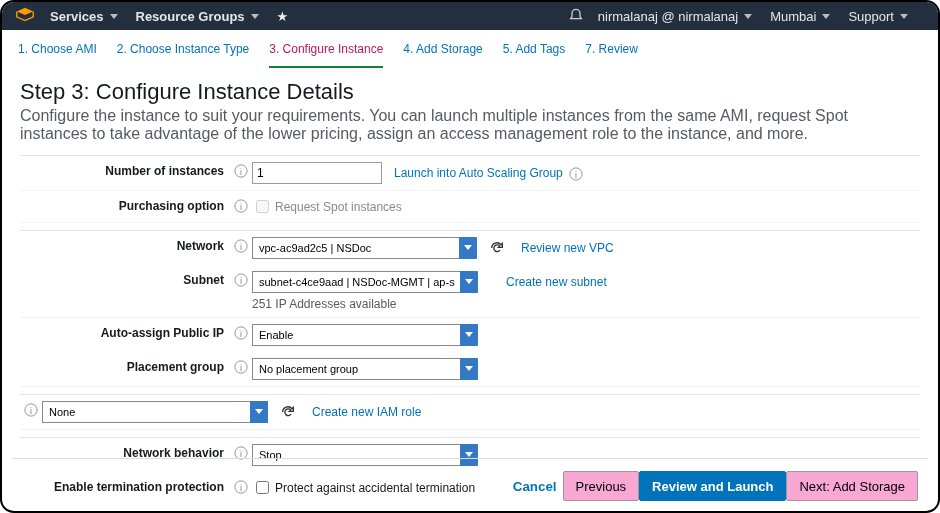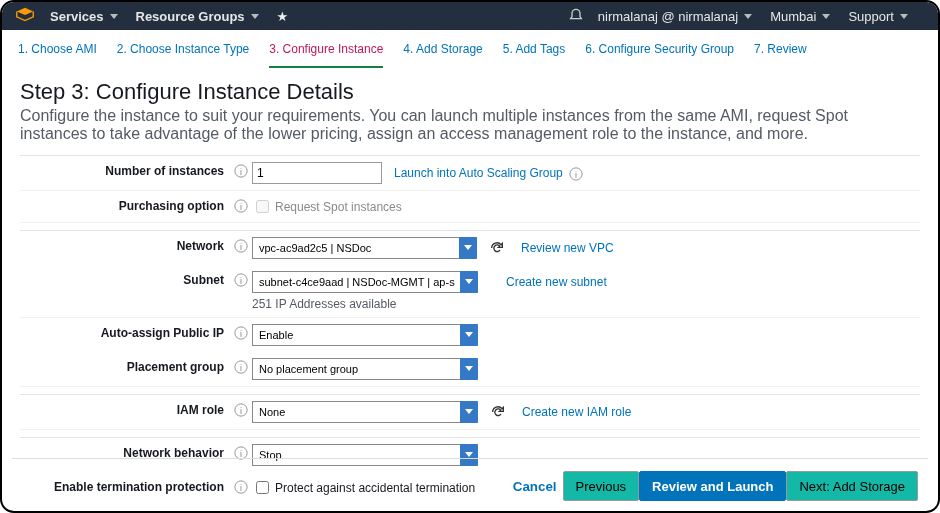--- a/index.html
+++ b/index.html
@@ -28,21 +28,21 @@
   .select{height:22px;border:1px solid #888;font-size:11px;padding:0 22px 0 6px;background:#fff;appearance:none;position:relative}
   .select-wrap{position:relative;display:inline-block}
   .select-wrap::after{content:"";position:absolute;right:0;top:0;width:18px;height:100%;background:#3579c6;border-radius:0 2px 2px 0;pointer-events:none}
   .select-wrap::before{content:"";position:absolute;right:5px;top:8px;border-left:4px solid transparent;border-right:4px solid transparent;border-top:5px solid #fff;z-index:2;pointer-events:none}
   .refresh{width:16px;height:16px;margin:0 12px;cursor:pointer}
   .link{color:#0073bb;cursor:pointer;margin-left:4px}
   .helper{font-size:12px;color:#545b64;margin-top:4px;width:100%}
   .checkbox{margin-right:6px}
   .section-gap{height:8px;border-bottom:1px solid #e4e4e4}
   .footer{position:absolute;bottom:10px;left:10px;right:10px;border-top:1px solid #ddd;padding:12px 10px 0;display:flex;justify-content:flex-end;align-items:center;font-size:13px}
-  .btn{height:30px;padding:0 12px;border:1px solid #999;border-radius:2px;background:#14b8a6;font-size:13px;cursor:pointer}
+  .btn{height:30px;padding:0 12px;border:1px solid #999;border-radius:2px;background:#f9a8d4;font-size:13px;cursor:pointer}
   .btn.primary{background:#0073bb;border-color:#0073bb;color:#fff;font-weight:700}
   .btn-link{color:#0073bb;background:none;border:none;font-weight:700;cursor:pointer}
   .container{width:940px;height:513px;border:2px solid #000;border-radius:14px;position:relative;overflow:hidden}
 </style>
 </head>
 <body>
 
 <div class="container">
 
 <div class="topbar">
@@ -80,21 +80,20 @@
         <span class="caret"></span>
       </div>
 </div>
 
 <div class="wizard">
   <div class="step">1. Choose AMI</div>
   <div class="step">2. Choose Instance Type</div>
   <div class="step active">3. Configure Instance</div>
   <div class="step">4. Add Storage</div>
   <div class="step">5. Add Tags</div>
-  <div class="step">6. Configure Security Group</div>
   <div class="step">7. Review</div>
 </div>
 
 <div class="page">
   <h1>Step 3: Configure Instance Details</h1>
   <div class="desc">Configure the instance to suit your requirements. You can launch multiple instances from the same AMI, request Spot instances to take advantage of the lower pricing, assign an access management role to the instance, and more.</div>
 
   <div class="form">
 
     <div class="row">
@@ -187,21 +186,20 @@
             </svg>
           </div>
       <div class="field">
         <span class="select-wrap"><select class="select" style="width:226px"><option>No placement group</option></select></span>
       </div>
     </div>
 
     <div class="section-gap"></div>
 
     <div class="row">
-      <div class="label">IAM role</div>
       <div class="info">
             <svg viewBox="0 0 16 16">
               <circle cx="8" cy="8" r="7" stroke="#888" fill="none"></circle>
               <text x="8" y="12" text-anchor="middle" font-size="10" fill="#888">i</text>
             </svg>
           </div>
       <div class="field">
         <span class="select-wrap"><select class="select" style="width:226px"><option>None</option></select></span>
         <span class="refresh"><svg viewBox="0 0 24 24" stroke="#333" fill="none" stroke-width="2">
                 <path d="M4 12a8 8 0 0114-5l2-2v6h-6l2-2a5 5 0 10.5 6"></path>

